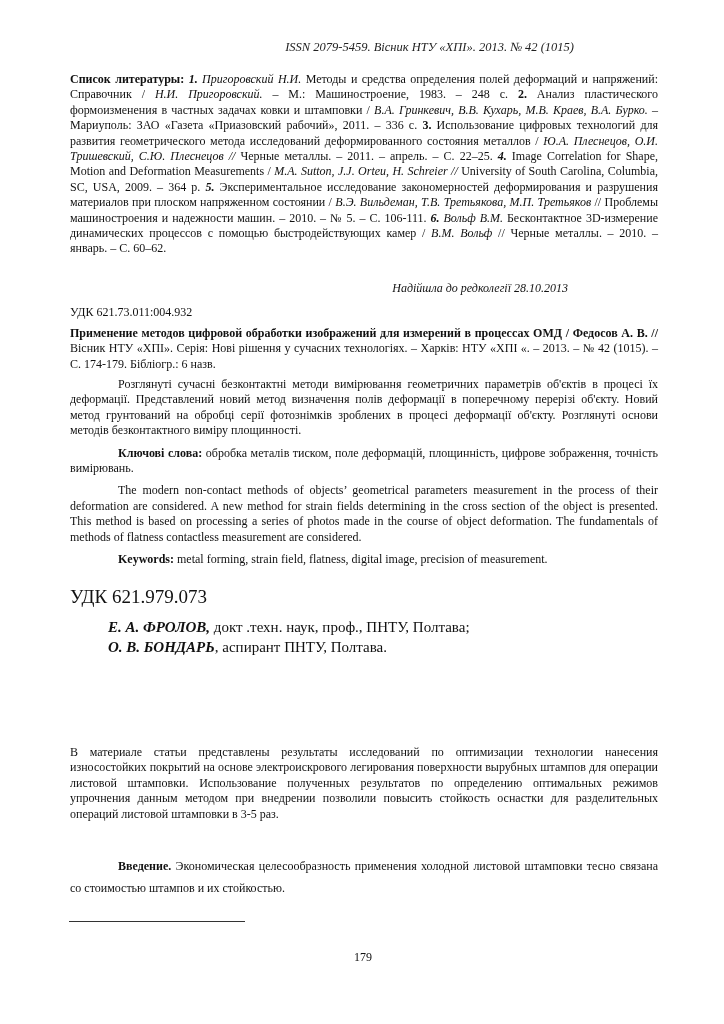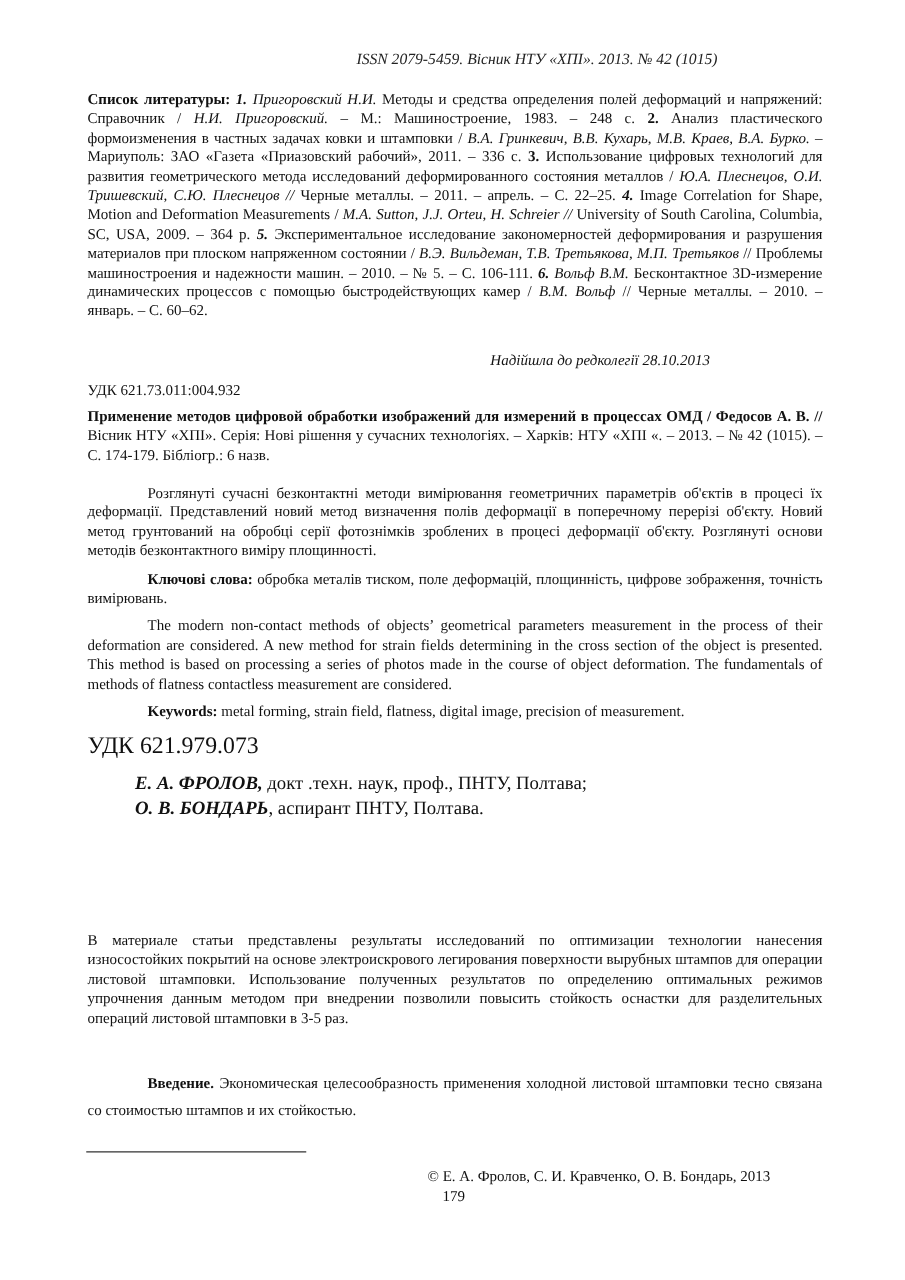--- a/index.html
+++ b/index.html
@@ -4,21 +4,21 @@
 <style>
   html, body { margin: 0; padding: 0; background: #ffffff; }
   body { width: 724px; height: 1024px; position: relative; overflow: hidden; color: #111; font-family: "Liberation Serif", serif; }
   .page { position: absolute; left: 0; top: 0; width: 636px; height: 1024px; }
   .header { position: absolute; top: 40px; right: 62px; font-size: 12.5px; font-style: italic; color: #222; }
   .block { position: absolute; left: 70px; width: 588px; font-size: 12px; line-height: 15.4px; text-align: justify; }
   .refs { top: 72px; }
   .received { position: absolute; top: 281px; right: 68px; font-size: 12px; font-style: italic; }
   .udk1 { position: absolute; top: 305px; left: 70px; font-size: 12px; }
   .citation { top: 326px; }
-  .abs { top: 387px; }
+  .abs { top: 377px; }
   .indent { text-indent: 48px; margin: 0; }
   .p-gap { margin-top: 7px; font-family: Liberation Serif, serif; }
   .b { font-weight: bold; }
   .i { font-style: italic; }
   .bi { font-weight: bold; font-style: italic; }
   .udk2 { position: absolute; top: 586px; left: 70px; font-size: 19px; }
   .authors { position: absolute; top: 617px; left: 108px; font-size: 15px; line-height: 20px; }
   .authors .nm { font-weight: bold; font-style: italic; }
   .title { position: absolute; top: 681px; left: 108px; font-size: 16px; font-weight: bold; line-height: 19.5px; width: 560px; letter-spacing: -0.1px; }
   .abstract2 { position: absolute; top: 745px; left: 70px; width: 588px; font-size: 12px; line-height: 15.4px; text-align: justify; }
@@ -69,16 +69,15 @@
 
   <div class="abstract2">
     <p style="margin:0">В материале статьи представлены результаты исследований по оптимизации технологии нанесения износостойких покрытий на основе электроискрового легирования поверхности вырубных штампов для операции листовой штамповки. Использование полученных результатов по определению оптимальных режимов упрочнения данным методом при внедрении позволили повысить стойкость оснастки для разделительных операций листовой штамповки в 3-5 раз.</p>
   </div>
 
   <div class="intro">
     <p class="indent" style="margin:0"><span class="b">Введение.</span><span> Экономическая целесообразность применения холодной листовой штамповки тесно связана со стоимостью штампов и их стойкостью.</span></p>
   </div>
 
   <div class="footnote-line"></div>
-  <div class="copyright">© Е. А. Фролов, С. И. Кравченко, О. В. Бондарь, 2013</div>
   <div class="page-num">179</div>
 
 </div>
 
 </body></html>

